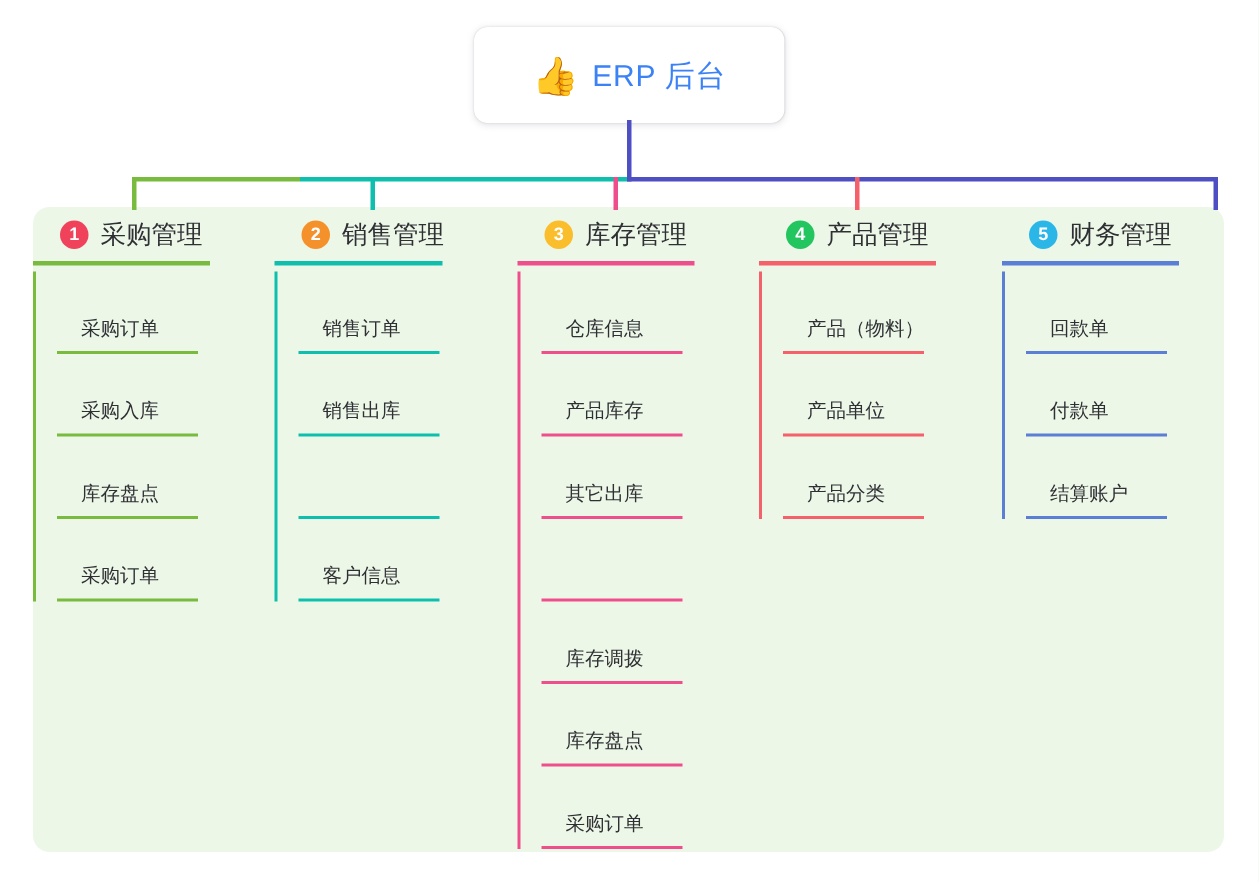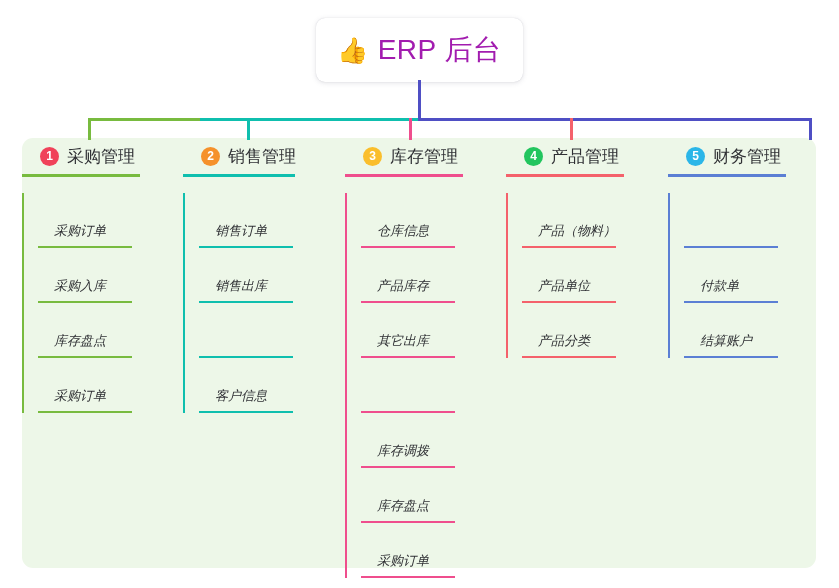--- a/index.html
+++ b/index.html
@@ -35,22 +35,22 @@
     justify-content: center;
     box-sizing: border-box;
   }
   .root-emoji {
     font-size: 25px;
     line-height: 1;
     margin-right: 9px;
     font-family: "DejaVu Sans", sans-serif;
   }
   .root-title {
-    font-size: 28px;
-    color: #a21caf;
+    font-size: 20px;
+    color: #3b82f6;
     letter-spacing: 0.5px;
     white-space: nowrap;
   }
 
   
   .conn {
     position: absolute;
   }
   
   .root-stem {
@@ -120,22 +120,21 @@
     margin-left: 8px;
     white-space: nowrap;
   }
   .head-rule {
     height: 3px;
     margin-top: 6px;
   }
   .items {
     position: relative;
     padding-left: 16px;
-    margin-top: 16px;
-    font-style: italic;
+    margin-top: 4px;
   }
   
   .spine {
     position: absolute;
     left: 0px;
     top: 0px;
     width: 2px;
   }
   .item {
     position: relative;
@@ -302,20 +301,21 @@
 
   <div class="branch b5">
     <div class="branch-head">
       <span class="badge" style="background: rgb(43, 182, 232);">5</span>
       <span class="branch-label">财务管理</span>
     </div>
     <div class="head-rule" style="background: rgb(91, 127, 212); width: 118px;"></div>
     <div class="items">
       <div class="spine" style="background: rgb(91, 127, 212); height: 165px;"></div>
       <div class="item">
+        <div class="item-label">回款单</div>
         <div class="item-rule" style="background: rgb(91, 127, 212);"></div>
       </div>
       <div class="item">
         <div class="item-label">付款单</div>
         <div class="item-rule" style="background: rgb(91, 127, 212);"></div>
       </div>
       <div class="item">
         <div class="item-label">结算账户</div>
         <div class="item-rule" style="background: rgb(91, 127, 212);"></div>
       </div>

